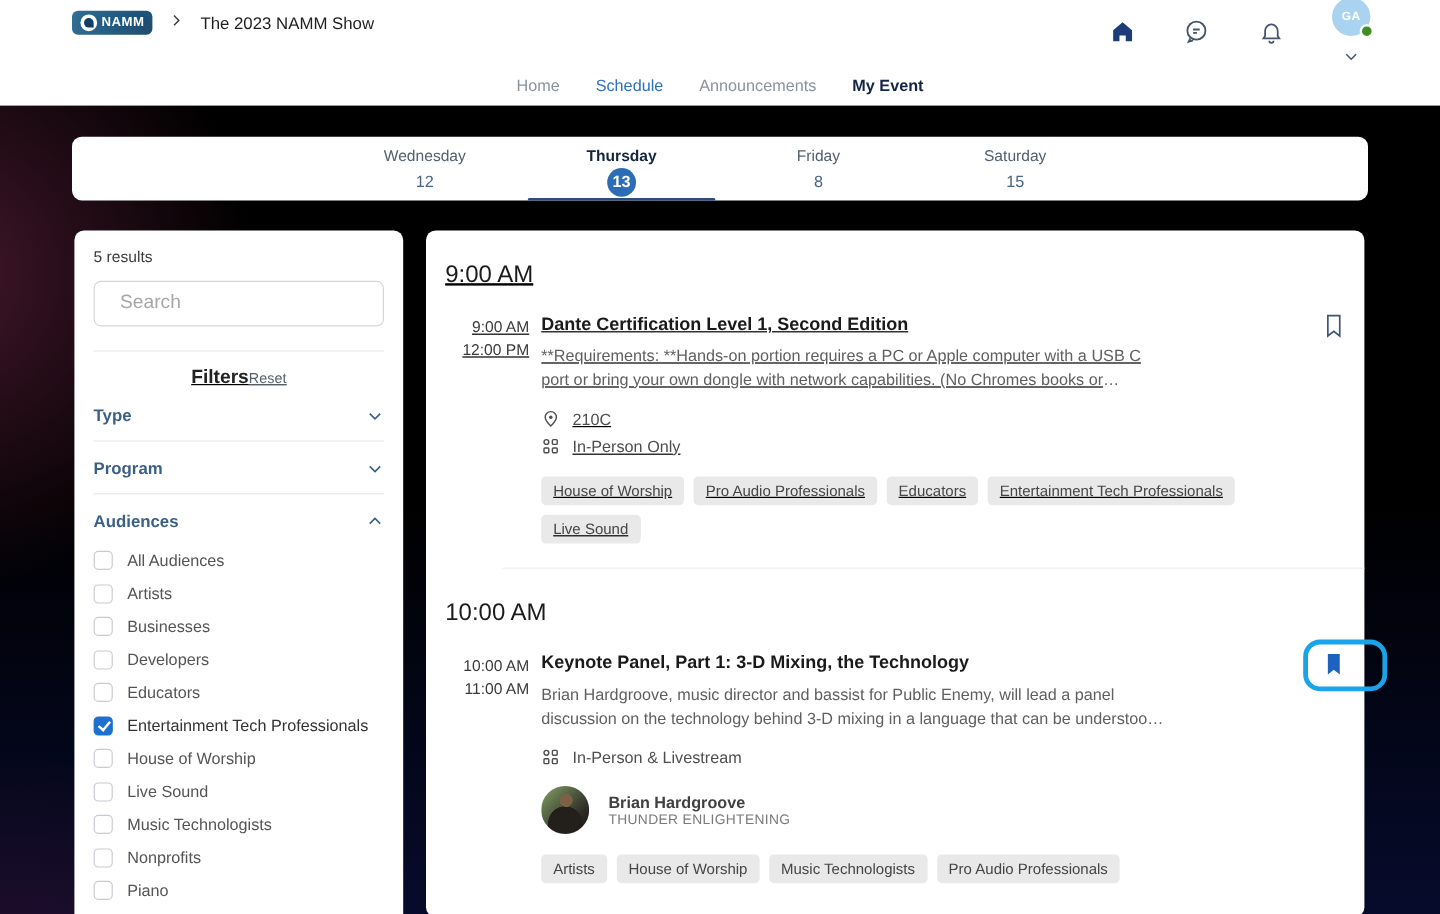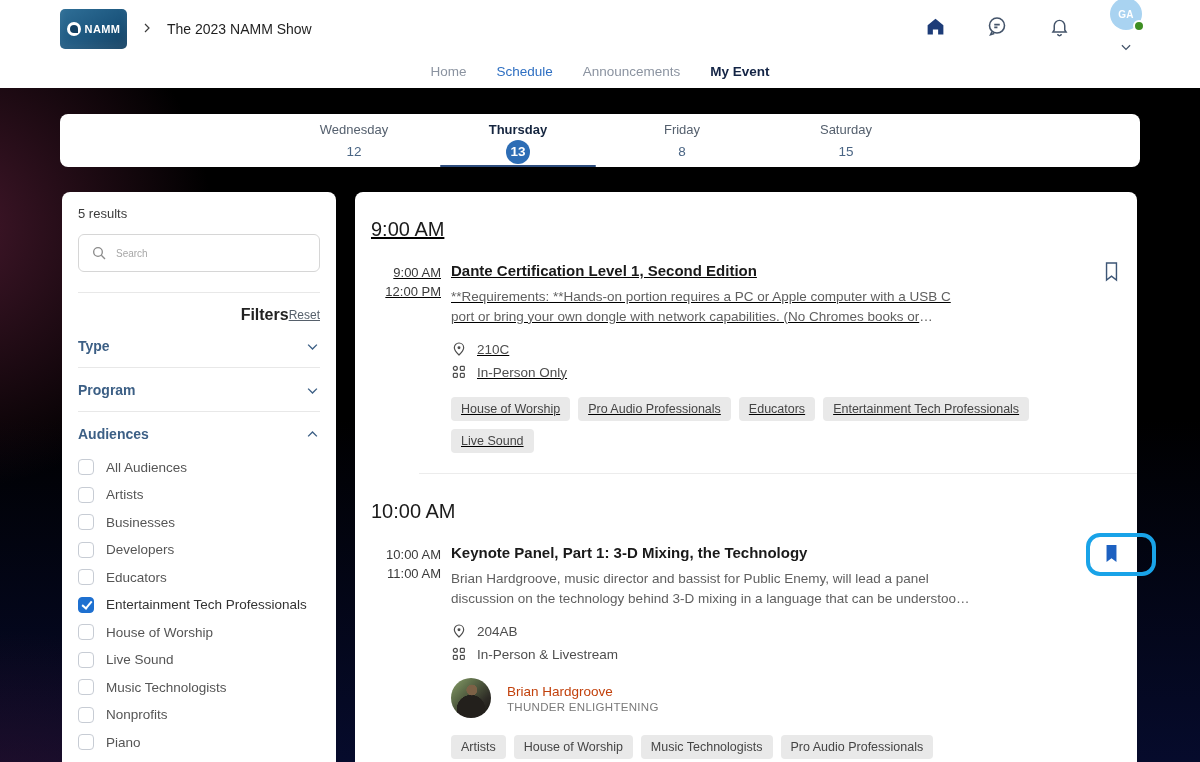--- a/index.html
+++ b/index.html
@@ -9,21 +9,21 @@
     background:
       radial-gradient(420px 420px at -4% 30%, rgba(122,42,78,0.55), rgba(0,0,0,0) 62%),
       radial-gradient(500px 320px at 0% 108%, rgba(70,18,40,0.5), rgba(0,0,0,0) 60%),
       linear-gradient(180deg, #000 0%, #000 55%, #060b2c 100%);
   }
 
   
   .app-header { position:absolute; left:0; top:0; width:1200px; height:88px; background:#fff; }
   .brand-row { position:absolute; left:60px; top:9px; display:flex; align-items:center; gap:14px; }
   .logo {
-    width:67px; height:40px; border-radius:5px; display:flex; align-items:center; justify-content:center; gap:4px;
+    width:67px; height:20px; border-radius:5px; display:flex; align-items:center; justify-content:center; gap:4px;
     background:linear-gradient(150deg,#2f6f97 0%, #1c567e 55%, #123f61 100%);
     box-shadow:inset 0 -6px 10px rgba(255,255,255,0.08);
   }
   .logo-mark { width:14px; height:14px; border-radius:50%; background:#fff; position:relative; }
   .logo-mark::after { content:""; position:absolute; left:3px; top:3px; width:8px; height:8px; border-radius:50% 50% 0 50%; background:#123f61; }
   .logo-text { color:#fff; font-size:11px; font-weight:800; letter-spacing:.4px; }
   .crumb-chevron { color:#3c3c3c; }
   .crumb-title { font-size:14px; font-weight:500; color:#1f1f1f; }
 
   .top-nav { position:absolute; left:0; right:0; bottom:9px; display:flex; justify-content:center; gap:30px; }
@@ -44,24 +44,24 @@
   .day-name { font-size:13px; color:#55606e; }
   .day-date { font-size:13.5px; color:#4a6584; height:24px; display:flex; align-items:center; justify-content:center; }
   .day-tab.selected .day-name { color:#15253f; font-weight:700; }
   .day-tab.selected .day-date { width:24px; border-radius:50%; background:#2d6db5; color:#fff; font-weight:600; }
   .day-underline { position:absolute; left:4px; right:4px; bottom:0; height:2.5px; background:#2d4d7e; border-radius:2px; }
 
   
   .sidebar { position:absolute; left:62px; top:192px; width:274px; height:572px; background:#fff; border-radius:8px 8px 0 0; padding:14px 16px 0 16px; overflow:hidden; }
   .results-count { font-size:13px; color:#3c3c3c; }
   .search-box { margin-top:13px; height:38px; border:1px solid #d6d6d6; border-radius:6px; display:flex; align-items:center; gap:9px; padding:0 12px; }
-  .search-box input { border:none; outline:none; flex:1; font-size:10px; color:#333; font-family:"Liberation Sans",sans-serif; }
+  .search-box input { border:none; outline:none; flex:1; font-size:16px; color:#333; font-family:"Liberation Sans",sans-serif; }
   .search-box input::placeholder { color:#a7a7a7; }
   .side-divider { border:none; border-top:1px solid #e8e8e8; margin:20px 0 0 0; }
-  .filters-row { margin-top:13px; display:flex; align-items:center; justify-content:flex-end; }
+  .filters-row { margin-top:13px; display:flex; align-items:center; justify-content:center;text-decoration:underline; }
   .filters-title { font-size:16px; font-weight:600; color:#222; }
   .reset-link { font-size:12px; color:#56606b; text-decoration:underline; cursor:pointer; }
   .filter-group { display:flex; align-items:center; justify-content:space-between; padding:14px 0 13px 0; border-bottom:1px solid #e8e8e8; cursor:pointer; }
   .filter-group.last { border-bottom:none; }
   .filter-group .g-label { font-size:14px; font-weight:600; color:#3c5f85; }
   .check-list { margin-top:4px; }
   .check-item { display:flex; align-items:center; gap:12px; margin-bottom:11.5px; cursor:pointer; }
   .cbox { width:16px; height:16px; border:1.5px solid #c7ccd4; border-radius:4px; background:#fff; flex:0 0 auto; position:relative; }
   .check-item.checked .cbox { background:#1e70d0; border-color:#1e70d0; }
   .check-item.checked .cbox::after { content:""; position:absolute; left:4.5px; top:1.5px; width:4px; height:8px; border:solid #fff; border-width:0 2px 2px 0; transform:rotate(40deg); }
@@ -81,21 +81,21 @@
   .event-desc { margin-top:6px; max-width:520px; font-size:13.5px; line-height:19.5px; color:#5f5f5f;
     display:-webkit-box; -webkit-line-clamp:2; -webkit-box-orient:vertical; overflow:hidden; }
   .meta-row { display:flex; align-items:center; gap:10px; margin-top:15px; font-size:13.5px; color:#4e4e4e; }
   .meta-row + .meta-row { margin-top:7px; }
   .speaker-row { display:flex; align-items:center; gap:16px; margin-top:16px; }
   .speaker-photo { width:40px; height:40px; border-radius:50%;
     background:
       radial-gradient(circle at 52% 30%, #7c6146 0 15%, rgba(0,0,0,0) 16%),
       radial-gradient(circle at 50% 78%, #23201c 0 38%, rgba(0,0,0,0) 39%),
       linear-gradient(135deg,#8aa06a 0%, #5c6b48 32%, #2e2c26 70%, #15130f 100%); }
-  .speaker-name { font-size:13.5px; font-weight:400; color:#c2410c; }
+  .speaker-name { font-size:13.5px; font-weight:700; color:#404040; }
   .speaker-co { font-size:11.5px; color:#7a7a7a; letter-spacing:.3px; margin-top:2px; }
   .tag-row { display:flex; flex-wrap:wrap; gap:8px; margin-top:17px; }
   .tag { background:#e9e9e9; border-radius:4px; padding:5px 10px; font-size:12.5px; color:#454545; white-space:nowrap; }
   .bookmark-btn { position:absolute; right:14px; top:0; width:24px; height:26px; display:flex; align-items:flex-start; justify-content:center; cursor:pointer; }
   .highlight-ring { position:absolute; right:-19px; top:-10px; width:70px; height:43px; border:4px solid #19a3e8; border-radius:14px; pointer-events:none; }
 </style>
 </head>
 <body>
 
 <div class="app-header">
@@ -309,27 +309,20 @@
     <div class="event-row" style="margin-left:-64px;">
       <div class="time-col">
         <div>10:00 AM</div>
         <div>11:00 AM</div>
       </div>
       <div class="event-body">
         <div class="event-title">Keynote Panel, Part 1: 3-D Mixing, the Technology</div>
         <div class="event-desc">Brian Hardgroove, music director and bassist for Public Enemy, will lead a panel discussion on the technology behind 3-D mixing in a language that can be understood by artists, as well as enginee...</div>
         <div class="meta-row">
           <svg width="16" height="16" viewBox="0 0 24 24" fill="none" stroke="#4e4e4e" stroke-width="1.8">
-              <path d="M12 21s-7-6.9-7-11a7 7 0 1 1 14 0c0 4.1-7 11-7 11z"></path>
-              <circle cx="12" cy="10" r="2.2" fill="#4e4e4e" stroke="none"></circle>
-            </svg>
-          <span>204AB</span>
-        </div>
-        <div class="meta-row">
-          <svg width="16" height="16" viewBox="0 0 24 24" fill="none" stroke="#4e4e4e" stroke-width="1.8">
               <circle cx="6.5" cy="6.5" r="3"></circle>
               <rect x="14" y="3.5" width="6" height="6" rx="1.2"></rect>
               <rect x="3.5" y="14" width="6" height="6" rx="1.2"></rect>
               <rect x="14" y="14" width="6" height="6" rx="1.2"></rect>
             </svg>
           <span>In-Person &amp; Livestream</span>
         </div>
         <div class="speaker-row">
           <span class="speaker-photo"></span>
           <span>

